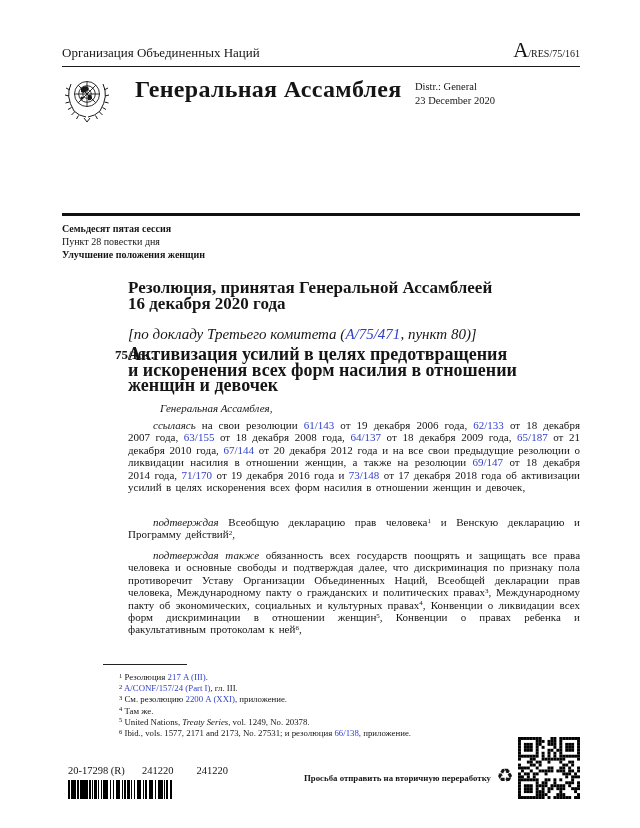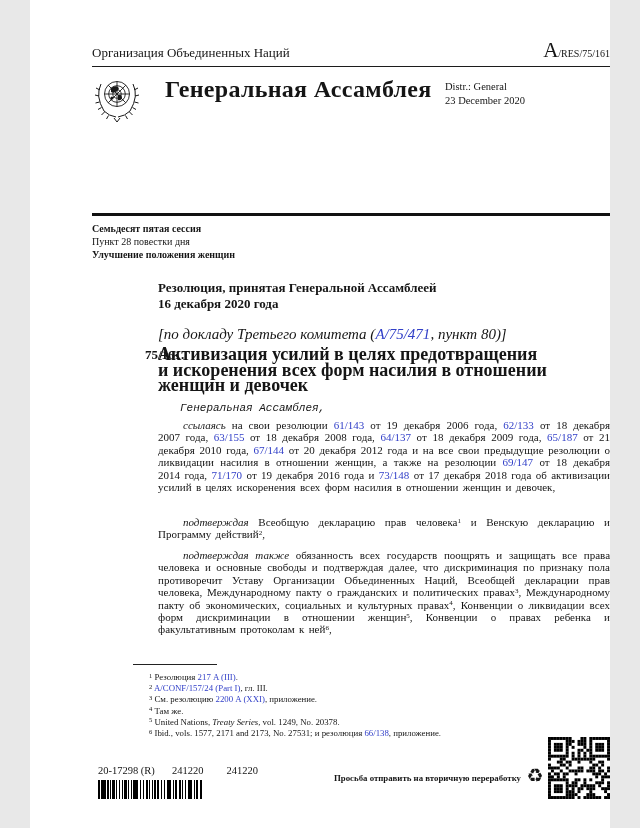--- a/index.html
+++ b/index.html
@@ -1,39 +1,39 @@
 <!DOCTYPE html>
 <html><head>
 <meta charset="utf-8">
 <style>
   html,body{margin:0;padding:0;background:#e8e8e8;}
   .page{
-    position:relative;width:580px;height:828px;background:#ffffff;
+    position:relative;width:640px;height:828px;background:#ffffff;
     font-family:"Liberation Serif","DejaVu Serif",serif;color:#151515;
     margin:0 auto;overflow:hidden;
   }
   .abs{position:absolute;}
   
   .org-name{left:62px;top:45px;font-size:13px;}
   .symbol{left:400px;top:38px;width:180px;text-align:right;}
   .symbol .big{font-size:21px;font-family:"Liberation Serif",serif;}
   .symbol .rest{font-size:10px;}
   .rule-thin{left:62px;top:66px;width:518px;height:1.4px;background:#1c1c1c;}
   .assembly-title{left:127px;top:76px;font-size:24px;font-weight:bold;letter-spacing:.3px;margin-left:8px;}
   .distr{left:415px;top:80px;font-size:10.5px;line-height:13.5px;}
   .rule-thick{left:62px;top:213px;width:518px;height:2.6px;background:#111;}
   
   .session{left:62px;top:222px;font-size:10px;line-height:13px;}
   .b{font-weight:bold;}
   
-  .res-heading{left:128px;top:280px;font-size:13px;font-weight:bold;line-height:16px;}
+  .res-heading{left:128px;top:280px;font-size:17px;font-weight:bold;line-height:16px;}
   .report-note{left:128px;top:326px;font-size:15px;font-style:italic;}
   .res-number{left:75px;top:347px;font-size:13px;font-weight:bold;margin-left:40px;}
   .res-title{left:128px;top:347px;font-size:18px;font-weight:bold;line-height:15.5px;}
-  .opening{left:150px;top:402px;font-size:11px;font-style:italic;font-family:Liberation Mono, monospace;}
+  .opening{left:160px;top:402px;font-size:11px;font-style:italic;}
   
   .para{left:128px;width:452px;font-size:11px;line-height:12.4px;text-align:justify;
         text-indent:25px;word-spacing:1.6px;}
   .p1{top:419px;} .p2{top:516px;} .p3{top:549px;}
   .sg-i{font-style:italic;}
   .sg-l{color:#3240c8;}
   .sg-u{font-size:7px;position:relative;top:-3.5px;line-height:0;}
   
   .fn-sep{left:103px;top:664px;width:84px;height:1.1px;background:#222;}
   .footnotes{left:119px;top:672px;width:452px;font-size:8.8px;line-height:11.2px;}

